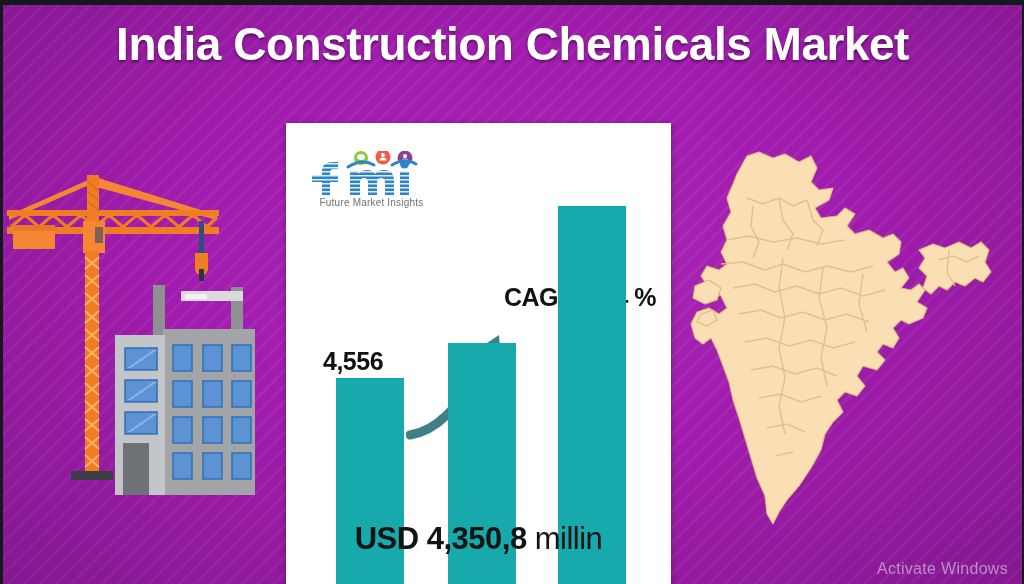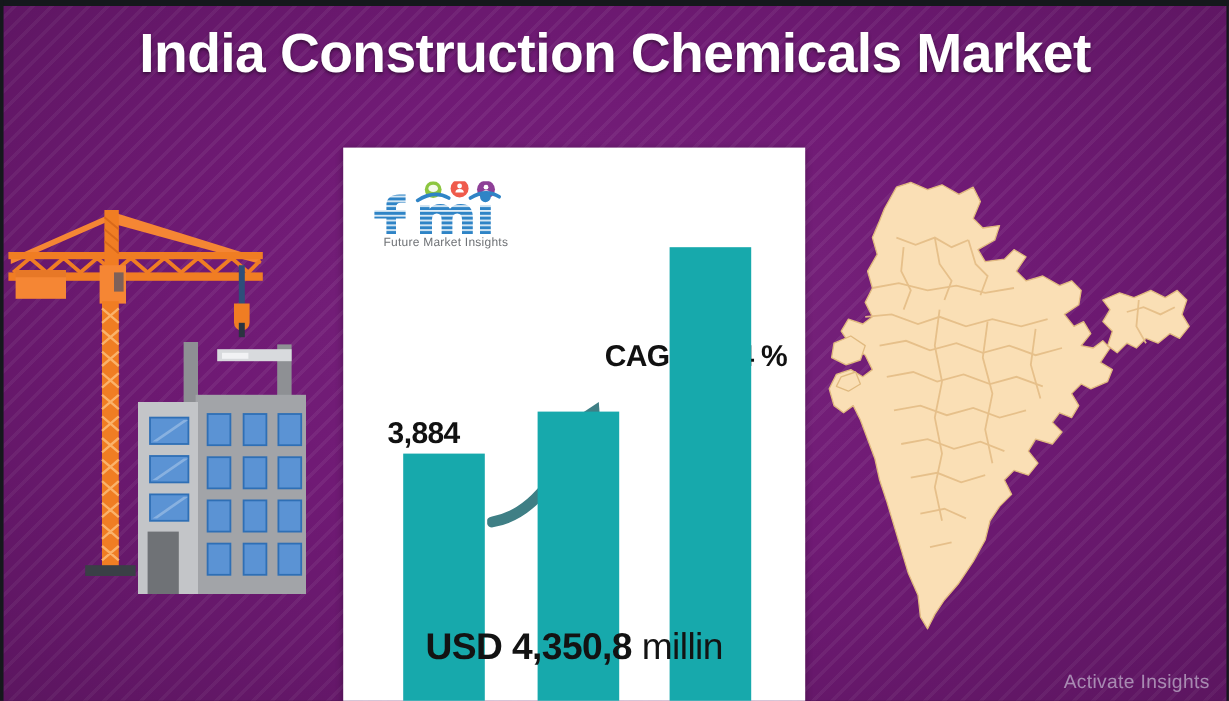--- a/index.html
+++ b/index.html
@@ -3,21 +3,21 @@
 <meta charset="utf-8">
 <style>
   html,body{margin:0;padding:0;}
   body{
     width:1024px;height:584px;overflow:hidden;
     font-family:"Liberation Sans", sans-serif;
     background:#111418;
   }
   #stage{
     position:relative;width:1024px;height:584px;overflow:hidden;
-    background-color:#701a75;
+    background-color:#a21caf;
     box-sizing:border-box;
     border-top:5px solid #15181c;
     border-left:3px solid #15181c;
     border-right:2px solid #15181c;
   }
   
   #stripes{
     position:absolute;inset:0;
     background-image:repeating-linear-gradient(
       -45deg,
@@ -228,21 +228,21 @@
         <path d="M4,112 C28,108 54,88 72,40" stroke="#3f7f85" stroke-width="9" fill="none" stroke-linecap="round"></path>
         <polygon points="93,12 96,54 57,36" fill="#3f7f85"></polygon>
       </svg>
 
       <div id="cagr">CAGR 13,4 %</div>
 
       <div class="bar" style="left:50px;top:255px;width:68px;height:210px;"></div>
       <div class="bar" style="left:162px;top:220px;width:68px;height:245px;"></div>
       <div class="bar" style="left:272px;top:83px;width:68px;height:382px;"></div>
 
-      <div class="bar-value" style="left:37px;top:224px;">3,884</div>
+      <div class="bar-value" style="left:37px;top:224px;">4,556</div>
 
     </div>
 
     <div id="footer-note">
       <span class="amt">USD 4,350,8</span>
       <span class="unit">millin</span>
     </div>
   </div>
 
   <svg id="india" viewBox="0 0 330 395">
@@ -288,14 +288,14 @@
       <path d="M80,290 L100,286 L118,294"></path>
       <path d="M88,318 L106,314"></path>
       <path d="M96,120 L92,150 L98,180 L92,210 L98,240 L92,268 L98,296"></path>
       <path d="M136,130 L132,160 L140,190 L134,220 L140,248"></path>
       <path d="M176,136 L172,166 L180,194"></path>
       <path d="M252,122 L266,118 L280,124 L292,118"></path>
       <path d="M262,112 L260,134 L268,148"></path>
     </g>
   </svg>
 
-  <div id="watermark">Activate Insights</div>
+  <div id="watermark">Activate Windows</div>
 </div>
 
 </body></html>

